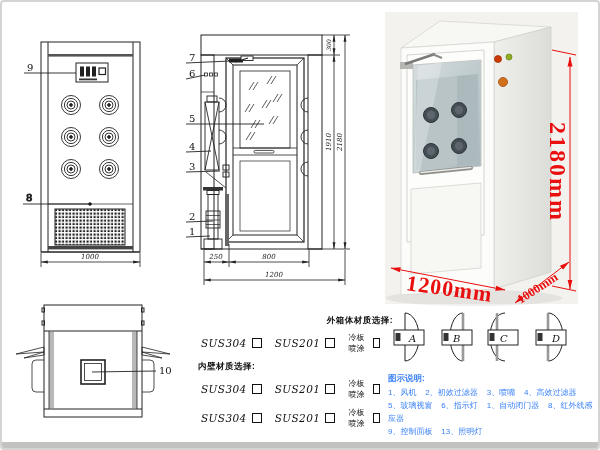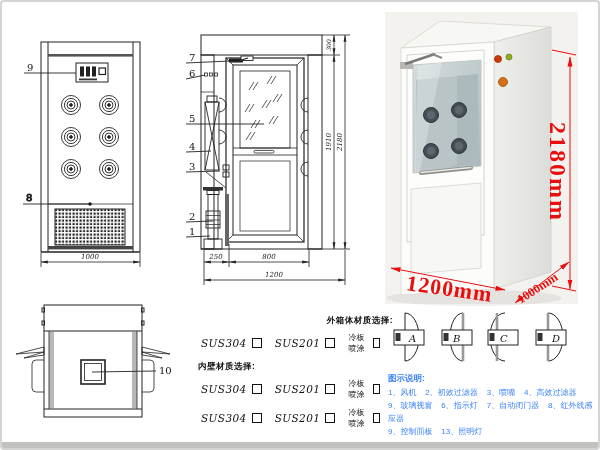--- a/index.html
+++ b/index.html
@@ -424,18 +424,18 @@
       <span class="mat-opt cn">
           <span>冷板喷涂</span>
           <span class="checkbox"></span>
         </span>
     </div>
   </div>
 
   <div class="legend">
     <div class="legend-title">图示说明:</div>
     <div class="legend-line">1、风机    2、初效过滤器    3、喷嘴    4、高效过滤器</div>
-    <div class="legend-line">9、玻璃视窗    6、指示灯    7、自动闭门器    8、红外线感应器</div>
+    <div class="legend-line">5、玻璃视窗    6、指示灯    1、自动闭门器    8、红外线感应器</div>
     <div class="legend-line">9、控制面板    13、照明灯</div>
   </div>
 
   <div class="bottom-bar"></div>
 </div>
 
 </body></html>

